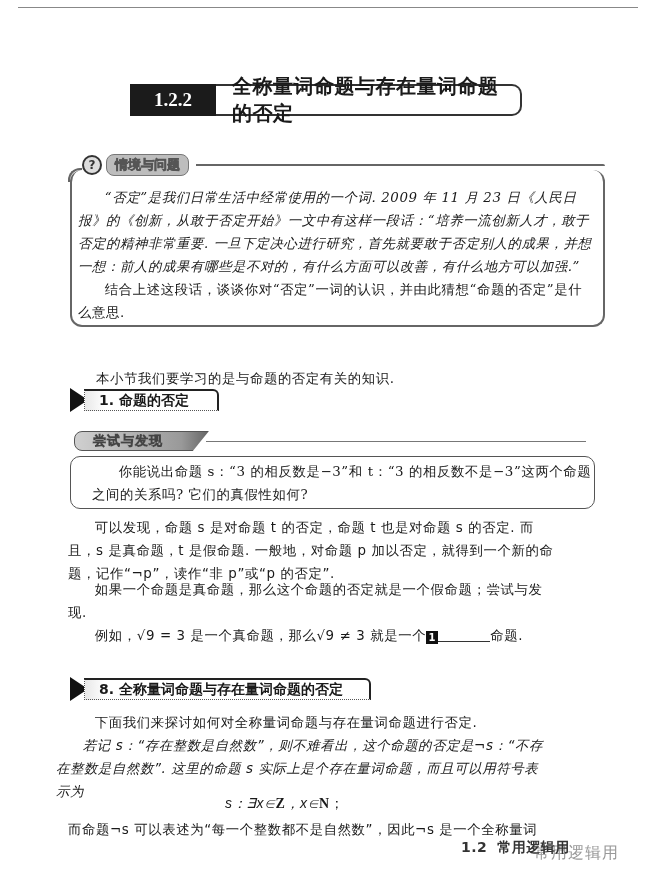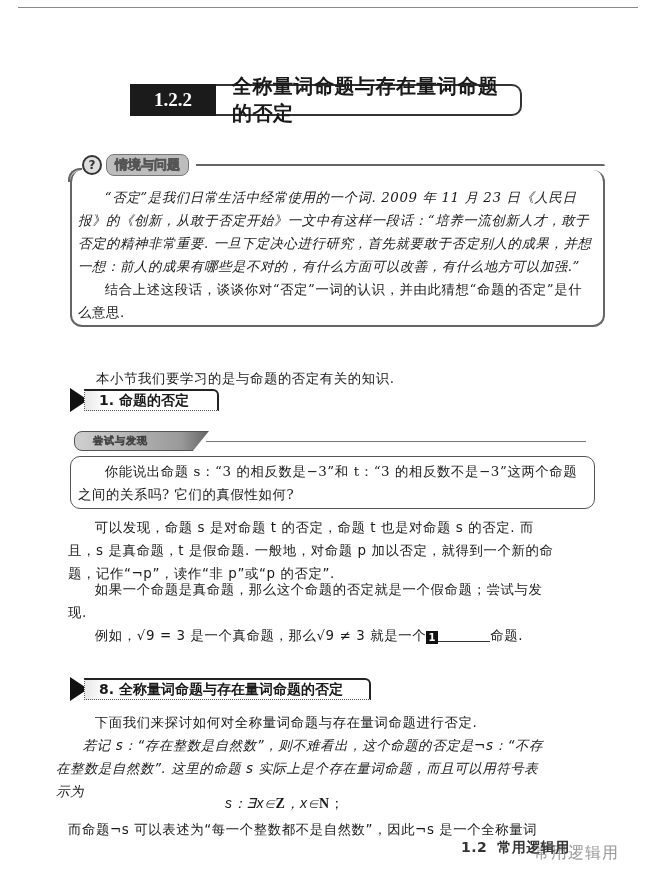--- a/index.html
+++ b/index.html
@@ -27,21 +27,21 @@
     .indent { text-indent: 2em; }
 
     
     .sub-head { position: absolute; height: 24px; display: flex; align-items: center; }
     .arrow { width: 0; height: 0; border-top: 12px solid transparent; border-bottom: 12px solid transparent; border-left: 18px solid #111; }
     .sub-box { height: 22px; border: 1.5px dotted #555; border-right: 2px solid #222; border-top: 2px solid #222; border-radius: 0 6px 0 0; font-family: "DejaVu Sans", sans-serif; font-weight: bold; font-size: 14px; display: flex; align-items: center; padding-left: 14px; margin-left: -4px; background: linear-gradient(90deg, #e8e8e8 0, #fff 20px); }
 
     
     .try-box { position: absolute; left: 70px; top: 456px; width: 525px; height: 53px; border: 1.5px solid #555; border-radius: 10px; }
     .try-tag { position: absolute; left: 74px; top: 431px; height: 20px; width: 135px; background: linear-gradient(90deg, #d0d0d0, #999 80%, #666); border: 1.5px solid #555; border-radius: 8px 0 0 8px; clip-path: polygon(0 0, 100% 0, 88% 100%, 0 100%); display: flex; align-items: center; padding-left: 18px; }
-    .try-label { color: #fff; font-family: "DejaVu Sans", sans-serif; font-weight: bold; font-size: 10px; -webkit-text-stroke: 0.6px #444; letter-spacing: 1px; }
+    .try-label { color: #fff; font-family: "DejaVu Sans", sans-serif; font-weight: bold; font-size: 13px; -webkit-text-stroke: 0.6px #444; letter-spacing: 1px; }
     .try-line { position: absolute; left: 206px; top: 441px; width: 380px; height: 1px; background: #777; }
 
     .blank-box { display: inline-block; width: 12px; height: 13px; background: #111; color: #fff; font-size: 10px; font-weight: bold; text-align: center; line-height: 13px; font-family: "DejaVu Sans", sans-serif; vertical-align: -1px; text-indent: 0; }
     .blank-line { display: inline-block; width: 52px; border-bottom: 1px solid #333; height: 14px; vertical-align: -2px; }
     .it { font-style: italic; font-family: Liberation Sans, sans-serif; }
     .formula { position: absolute; left: 225px; top: 795px; font-size: 14px; letter-spacing: 0.5px; }
     .bold-set { font-weight: bold; font-family: "Liberation Serif", serif; }
 
     .watermark { position: absolute; left: 534px; top: 843px; font-family: "DejaVu Sans", sans-serif; font-size: 16px; color: #999; letter-spacing: 1px; font-weight: 300; }
     .footer { position: absolute; left: 461px; top: 839px; font-family: "DejaVu Sans", sans-serif; font-size: 14px; font-weight: bold; color: #333; letter-spacing: 0.5px; }
@@ -72,21 +72,21 @@
 <div class="sub-head" style="left:70px; top:388px;">
   <div class="arrow"></div>
   <div class="sub-box" style="width:135px;">1. 命题的否定</div>
 </div>
 
 <div class="try-tag">
   <span class="try-label">尝试与发现</span>
 </div>
 <div class="try-line"></div>
 <div class="try-box"></div>
-<div class="para kai indent" style="left:78px; top:460px; width:510px;">你能说出命题 s：“3 的相反数是−3”和 t：“3 的相反数不是−3”这两个命题之间的关系吗? 它们的真假性如何?</div>
+<div class="para kai indent" style="left:92px; top:460px; width:510px;">你能说出命题 s：“3 的相反数是−3”和 t：“3 的相反数不是−3”这两个命题之间的关系吗? 它们的真假性如何?</div>
 
 <div class="para song indent" style="left:68px; top:516px; width:492px;">可以发现，命题 s 是对命题 t 的否定，命题 t 也是对命题 s 的否定. 而且，s 是真命题，t 是假命题. 一般地，对命题 p 加以否定，就得到一个新的命题，记作“¬p”，读作“非 p”或“p 的否定”.</div>
 <div class="para song indent" style="left:68px; top:578px; width:492px;">如果一个命题是真命题，那么这个命题的否定就是一个假命题；尝试与发现.</div>
 <div class="para song indent" style="left:68px; top:624px; width:520px;">
   <span>例如，√9 = 3 是一个真命题，那么√9 ≠ 3 就是一个</span><span class="blank-box">1</span><span class="blank-line"></span><span>命题.</span>
 </div>
 
 <div class="sub-head" style="left:70px; top:677px;">
   <div class="arrow"></div>
   <div class="sub-box" style="width:287px;">8. 全称量词命题与存在量词命题的否定</div>

